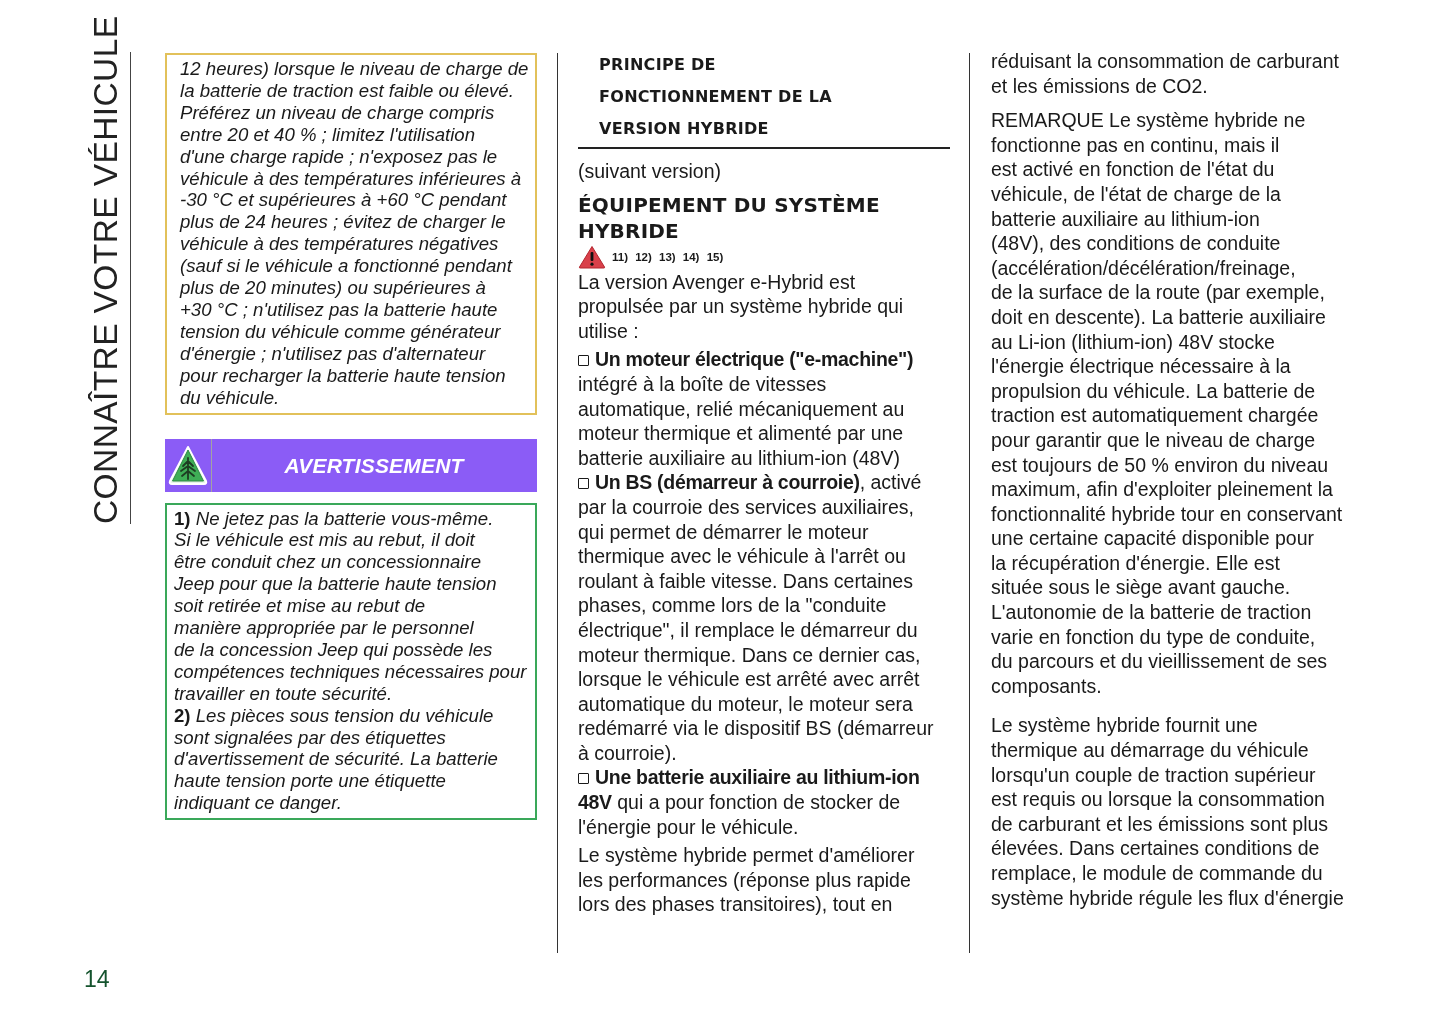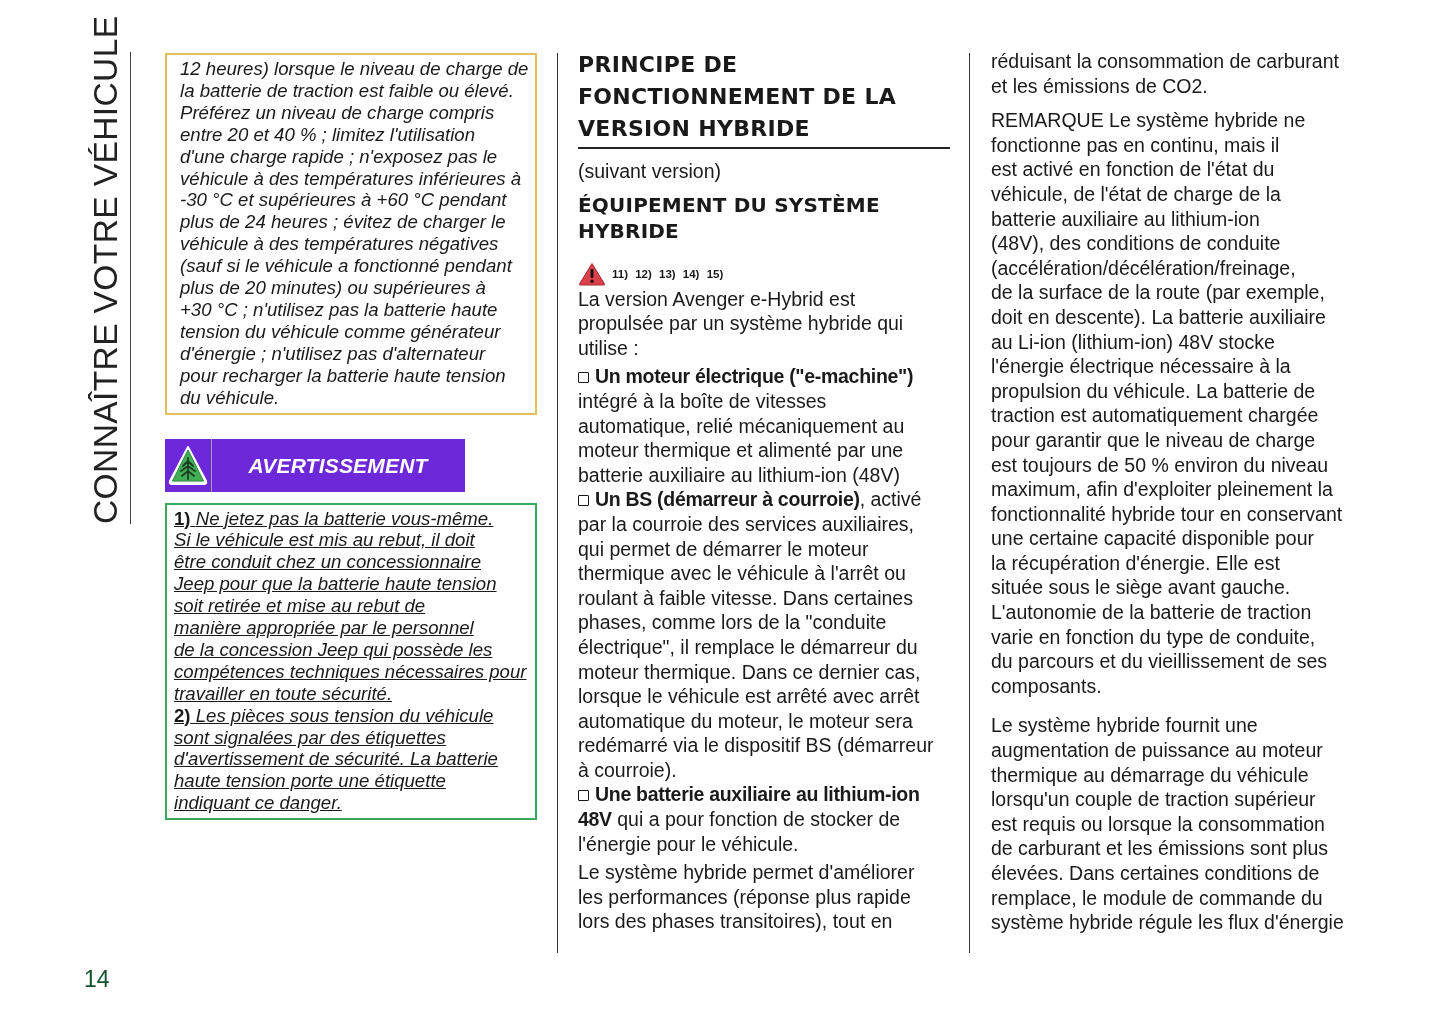--- a/index.html
+++ b/index.html
@@ -17,38 +17,38 @@
   }
   .side-title .rule { position: absolute; left: 44px; top: 0; width: 1px; height: 472px; background: #444; }
 
   .page-number { position: absolute; left: 84px; top: 966px; font-size: 23px; color: #14532d; }
 
   
   .col1 { position: absolute; left: 165px; top: 53px; width: 372px; }
   .note-box { border: 2px solid #e2c15a; padding: 3px 6px 4px 13px; box-sizing: border-box; width: 372px; }
   .italic-text { font-style: italic; font-size: 18.6px; line-height: 21.9px; color: #1a1a1a; }
 
-  .warn-header { margin-top: 24px; height: 53px; background: #6d28d9; position: relative; width: 300px; }
+  .warn-header { margin-top: 24px; height: 53px; background: #8b5cf6; position: relative; width: 372px; }
   .warn-header .icon-cell { position: absolute; left: 0; top: 0; width: 46px; height: 53px; border-right: 1px solid #a3a3a3; }
   .warn-header .label { position: absolute; left: 46px; right: 0; top: 0; height: 53px; line-height: 53px; text-align: center;
     color: #ffffff; font-weight: bold; font-style: italic; font-size: 21px; letter-spacing: 0.2px; }
 
-  .warn-box { margin-top: 11px; border: 2px solid #3aa85a; padding: 3px 6px 4px 7px; box-sizing: border-box; width: 372px; text-decoration: underline; }
+  .warn-box { margin-top: 11px; border: 2px solid #3aa85a; padding: 3px 6px 4px 7px; box-sizing: border-box; width: 372px; }
   .warn-box b { font-style: normal; }
 
   
   .vrule { position: absolute; width: 1px; background: #333; }
 
   
   .col2 { position: absolute; left: 578px; top: 49px; width: 372px; }
-  .h1 { font-family: "DejaVu Sans", sans-serif; font-weight: bold; font-size: 22px; line-height: 32px; color: #1a1a1a; letter-spacing: 0.3px; }
+  .h1 { font-family: "DejaVu Sans", sans-serif; font-weight: bold; font-size: 16px; line-height: 32px; color: #1a1a1a; letter-spacing: 0.3px; margin-left: 21px; }
   .h1-rule { height: 2px; background: #222; margin-top: 2px; width: 372px; }
   .sub { font-size: 19.5px; line-height: 24.6px; margin-top: 10px; }
   .h2 { font-family: "DejaVu Sans", sans-serif; font-weight: bold; font-size: 20px; line-height: 26px; margin-top: 8px; letter-spacing: 0.2px; }
-  .refs { display: flex; align-items: center; margin-top: 17px; height: 26px; }
+  .refs { display: flex; align-items: center; margin-top: 0; height: 26px; }
   .refs .ref-list { font-size: 11.5px; font-weight: bold; margin-left: 6px; word-spacing: 4px; }
   .body-text { font-size: 19.5px; line-height: 24.6px; color: #1a1a1a; }
   .para { margin-top: 4px; }
   .bullet { display: inline-block; width: 11px; height: 11px; border: 1.6px solid #1a1a1a; border-radius: 1px; margin-right: 6px; vertical-align: 0px; box-sizing: border-box; position: relative; }
   .bullet::after { content: ""; position: absolute; left: 2px; top: 2px; right: -1.6px; bottom: -1.6px; }
   .bold-cond { font-weight: bold; letter-spacing: -0.3px; }
 
   
   .col3 { position: absolute; left: 991px; top: 49px; width: 372px; }
   .col3 .para { margin-top: 10px; }
@@ -220,21 +220,20 @@
       <div>une certaine capacité disponible pour</div>
       <div>la récupération d'énergie. Elle est</div>
       <div>située sous le siège avant gauche.</div>
       <div>L'autonomie de la batterie de traction</div>
       <div>varie en fonction du type de conduite,</div>
       <div>du parcours et du vieillissement de ses</div>
       <div>composants.</div>
     </div>
   <div class="body-text para gap">
       <div>Le système hybride fournit une</div>
-      <div>augmentation de puissance au moteur</div>
       <div>thermique au démarrage du véhicule</div>
       <div>lorsqu'un couple de traction supérieur</div>
       <div>est requis ou lorsque la consommation</div>
       <div>de carburant et les émissions sont plus</div>
       <div>élevées. Dans certaines conditions de</div>
       <div>remplace, le module de commande du</div>
       <div>système hybride régule les flux d'énergie</div>
     </div>
 </div>
 

